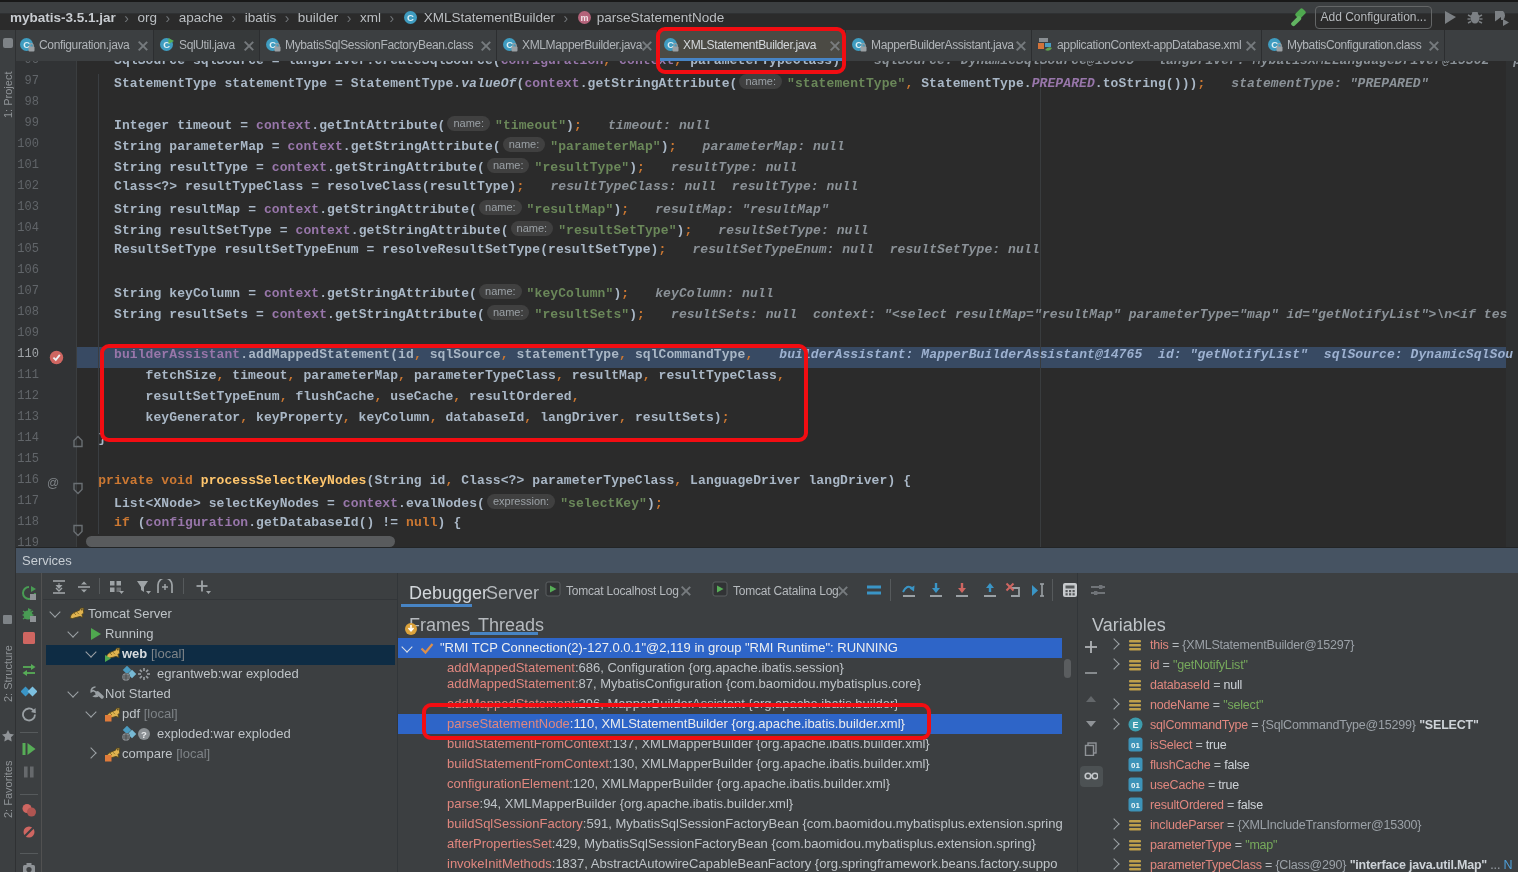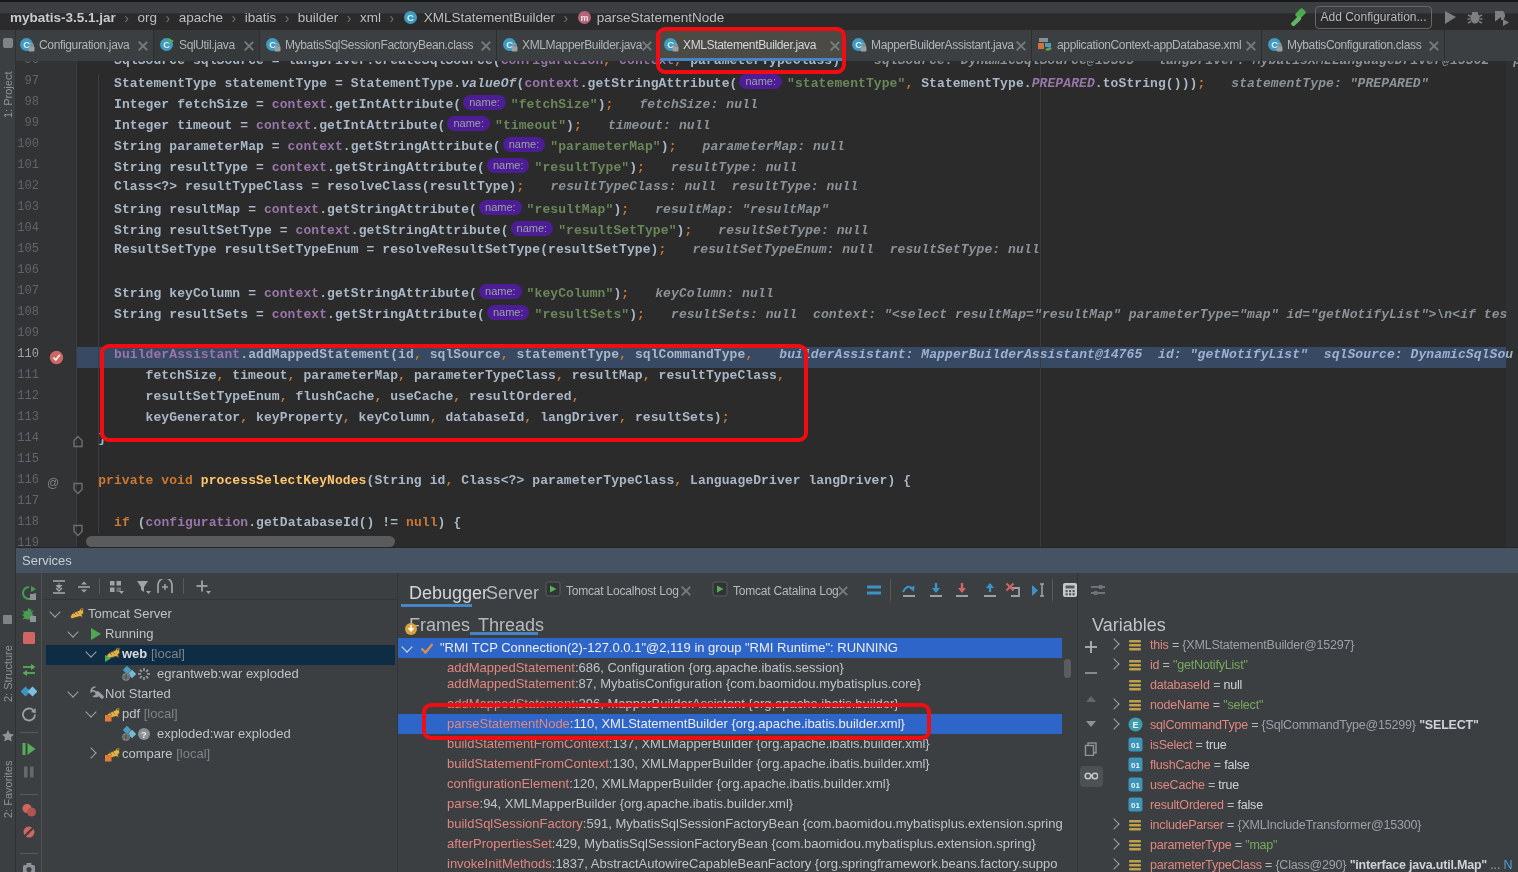--- a/index.html
+++ b/index.html
@@ -22,21 +22,21 @@
 #editor{left:16px;top:61px;width:1502px;height:486px;background:#2b2b2b;overflow:hidden}
 #gutter{position:absolute;left:0;top:0;width:61px;height:486px;background:#313335;border-right:1px solid #3b3e40}
 .gn{position:absolute;left:0;width:23px;text-align:right;height:21px;line-height:21px;font:400 12px "Liberation Mono",monospace;color:#616569;letter-spacing:.05px}
 .execline{position:absolute;left:61px;width:1441px;height:21px;background:#384a63}
 .ln{position:absolute;white-space:pre;height:21px;line-height:21px;
   font:700 13px "Liberation Mono",monospace;letter-spacing:.09px;color:#a9b7c6}
 .o{color:#cc7832}.g{color:#6a8759}.pu{color:#9876aa}.y{color:#ffc66d}.it{font-style:italic}
 .dbg{color:#8b9298;font-style:italic;margin-left:26px}
 .dbg2{color:#9db1d0;font-style:italic;margin-left:26px}
 .pill{display:inline-block;font:400 11px "Liberation Sans",sans-serif;letter-spacing:0;color:#9aa0a5;
-  background:#4c1d95;border-radius:8px;padding:1px 6px;line-height:13px;vertical-align:1.5px;margin:0 5px 0 2px}
+  background:#404040;border-radius:8px;padding:1px 6px;line-height:13px;vertical-align:1.5px;margin:0 5px 0 2px}
 .iguide{position:absolute;width:1px;background:#3a3e42}
 .mguide{position:absolute;width:1px;background:#393c3e;top:0;height:486px}
 #hscroll{position:absolute;left:70px;top:475px;width:309px;height:11px;background:#595b5d;border-radius:6px}
 #vscroll{position:absolute;right:0;top:0;width:12px;height:486px;background:#2e3031}
 
 .redbox{position:absolute;border:4px solid #f20d12;border-radius:9px;z-index:60}
 
 #svc{left:16px;top:547px;width:1502px;height:325px;background:#3c3f41;border-top:1px solid #232526}
 #svchead{position:absolute;left:0;top:0;width:1502px;height:25px;background:#465362;color:#c7cdd3;font-size:13px;line-height:25px;padding-left:6px}
 #lcol{position:absolute;left:0;top:25px;width:26px;height:300px;border-right:1px solid #515151}
@@ -249,36 +249,36 @@
         <path d="M2 1.5 L10 1.5 L10 7.5 L6 11.5 L2 7.5 Z" fill="none" stroke="#6a6f73" stroke-width="1.4"></path>
       </svg>
       <svg class="abs" style="left:56px;top:463px" width="12" height="13">
         <path d="M2 1.5 L10 1.5 L10 7.5 L6 11.5 L2 7.5 Z" fill="none" stroke="#6a6f73" stroke-width="1.4"></path>
       </svg>
       <div class="iguide" style="left:82px;top:13px;height:460px"></div>
       <div class="mguide" style="left:1024px"></div>
       <div id="vscroll"></div>
       <div class="ln" style="top:-8px;left:98.0px">SqlSource sqlSource = langDriver.createSqlSource(<span class="pu">configuration</span><span class="o">,</span> <span class="pu">context</span><span class="o">,</span> parameterTypeClass)<span class="o">;</span><span class="dbg">sqlSource: DynamicSqlSource@15305   langDriver: MybatisXMLLanguageDriver@15302   parameterT</span></div>
       <div class="ln" style="top:13px;left:98.0px">StatementType statementType = StatementType.<span class="it">valueOf</span>(<span class="pu">context</span>.getStringAttribute(<span class="pill">name:</span><span class="g">"statementType"</span><span class="o">,</span> StatementType.<span class="pu it">PREPARED</span>.toString()))<span class="o">;</span><span class="dbg">statementType: "PREPARED"</span></div>
-      <div class="ln" style="top:34px;left:98.0px">Integer fetchSize = <span class="pu">context</span>.getIntAttribute(<span class="pill">name:</span><span class="g">"fetchSize"</span>)<span class="o">;</span><span class="dbg">fetchSize: null</span></div>
       <div class="ln" style="top:55px;left:98.0px">Integer timeout = <span class="pu">context</span>.getIntAttribute(<span class="pill">name:</span><span class="g">"timeout"</span>)<span class="o">;</span><span class="dbg">timeout: null</span></div>
       <div class="ln" style="top:76px;left:98.0px">String parameterMap = <span class="pu">context</span>.getStringAttribute(<span class="pill">name:</span><span class="g">"parameterMap"</span>)<span class="o">;</span><span class="dbg">parameterMap: null</span></div>
       <div class="ln" style="top:97px;left:98.0px">String resultType = <span class="pu">context</span>.getStringAttribute(<span class="pill">name:</span><span class="g">"resultType"</span>)<span class="o">;</span><span class="dbg">resultType: null</span></div>
       <div class="ln" style="top:118px;left:98.0px">Class&lt;?&gt; resultTypeClass = resolveClass(resultType)<span class="o">;</span><span class="dbg">resultTypeClass: null  resultType: null</span></div>
       <div class="ln" style="top:139px;left:98.0px">String resultMap = <span class="pu">context</span>.getStringAttribute(<span class="pill">name:</span><span class="g">"resultMap"</span>)<span class="o">;</span><span class="dbg">resultMap: "resultMap"</span></div>
       <div class="ln" style="top:160px;left:98.0px">String resultSetType = <span class="pu">context</span>.getStringAttribute(<span class="pill">name:</span><span class="g">"resultSetType"</span>)<span class="o">;</span><span class="dbg">resultSetType: null</span></div>
       <div class="ln" style="top:181px;left:98.0px">ResultSetType resultSetTypeEnum = resolveResultSetType(resultSetType)<span class="o">;</span><span class="dbg">resultSetTypeEnum: null  resultSetType: null</span></div>
       <div class="ln" style="top:223px;left:98.0px">String keyColumn = <span class="pu">context</span>.getStringAttribute(<span class="pill">name:</span><span class="g">"keyColumn"</span>)<span class="o">;</span><span class="dbg">keyColumn: null</span></div>
       <div class="ln" style="top:244px;left:98.0px">String resultSets = <span class="pu">context</span>.getStringAttribute(<span class="pill">name:</span><span class="g">"resultSets"</span>)<span class="o">;</span><span class="dbg">resultSets: null  context: "&lt;select resultMap="resultMap" parameterType="map" id="getNotifyList"&gt;\n&lt;if tes</span></div>
       <div class="ln" style="top:286px;left:98.0px"><span class="pu">builderAssistant</span>.addMappedStatement(id<span class="o">,</span> sqlSource<span class="o">,</span> statementType<span class="o">,</span> sqlCommandType<span class="o">,</span><span class="dbg2">builderAssistant: MapperBuilderAssistant@14765  id: "getNotifyList"  sqlSource: DynamicSqlSou</span></div>
       <div class="ln" style="top:307px;left:129.5px">fetchSize<span class="o">,</span> timeout<span class="o">,</span> parameterMap<span class="o">,</span> parameterTypeClass<span class="o">,</span> resultMap<span class="o">,</span> resultTypeClass<span class="o">,</span></div>
       <div class="ln" style="top:328px;left:129.5px">resultSetTypeEnum<span class="o">,</span> flushCache<span class="o">,</span> useCache<span class="o">,</span> resultOrdered<span class="o">,</span></div>
       <div class="ln" style="top:349px;left:129.5px">keyGenerator<span class="o">,</span> keyProperty<span class="o">,</span> keyColumn<span class="o">,</span> databaseId<span class="o">,</span> langDriver<span class="o">,</span> resultSets)<span class="o">;</span></div>
       <div class="ln" style="top:370px;left:82.2px">}</div>
       <div class="ln" style="top:412px;left:82.2px"><span class="o">private void </span><span class="y">processSelectKeyNodes</span>(String id<span class="o">,</span> Class&lt;?&gt; parameterTypeClass<span class="o">,</span> LanguageDriver langDriver) {</div>
+      <div class="ln" style="top:433px;left:98.0px">List&lt;XNode&gt; selectKeyNodes = <span class="pu">context</span>.evalNodes(<span class="pill">expression:</span><span class="g">"selectKey"</span>)<span class="o">;</span></div>
       <div class="ln" style="top:454px;left:98.0px"><span class="o">if</span> (<span class="pu">configuration</span>.getDatabaseId() != <span class="o">null</span>) {</div>
       <div id="hscroll"></div>
     </div>
     <div id="svc" class="abs">
       <div id="svchead">Services</div>
       <div id="lcol">
         <svg class="abs" style="left:5px;top:12px" width="16" height="16">
           <path d="M8 2 a6 6 0 1 0 6 6" stroke="#499C54" stroke-width="2" fill="none"></path>
           <path d="M10 1 L15 4 L10 7 Z" fill="#499C54"></path>
           <rect x="9" y="9" width="6" height="6" fill="#8f9397"></rect>

